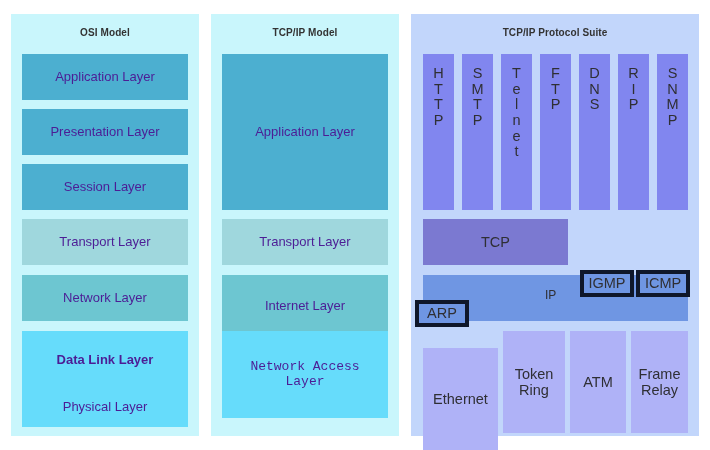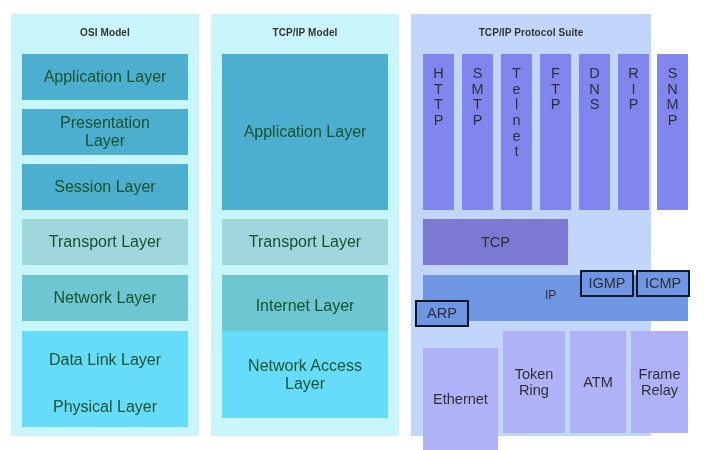--- a/index.html
+++ b/index.html
@@ -22,21 +22,21 @@
   }
 
   .panel {
     position: absolute;
     top: 14px;
     height: 422px;
     box-sizing: border-box;
   }
   .panel-osi   { left: 11px;  width: 188px; background: #c9f6fc; }
   .panel-tcpip { left: 211px; width: 188px; background: #c9f6fc; }
-  .panel-suite { left: 411px; width: 240px; background: #c2d6fb; padding-left: 44px; }
+  .panel-suite { left: 411px; width: 288px; background: #c2d6fb; padding-left: 44px; }
 
   .panel-title {
     position: absolute;
     left: 0;
     right: 0;
     top: 8px;
     height: 22px;
     line-height: 22px;
     text-align: center;
     font-size: 10px;
@@ -46,22 +46,22 @@
   }
 
   
   .layer {
     position: absolute;
     box-sizing: border-box;
     display: flex;
     align-items: center;
     justify-content: center;
     text-align: center;
-    font-size: 16px;
-    color: #14532d;
+    font-size: 13px;
+    color: #4c1d95;
     line-height: 1.12;
     padding: 0 20px;
   }
 
   
   .col-block { left: 11px; width: 166px; }
 
   
   .proto-col {
     position: absolute;
@@ -85,21 +85,21 @@
     align-items: center;
     justify-content: center;
     font-size: 14.5px;
     color: #2f2f34;
     text-align: center;
     line-height: 1.12;
   }
 
   .transport-block { background: #7b79d1; }
   .ip-block  { background: #6f96e3; }
-  .sub-box   { background: #6f96e3; border: 2px solid #0f172a; }
+  .sub-box   { background: #6f96e3; border: 4px solid #0f172a; }
   .link-box  { background: #afb2f7; }
 
   .ip-label {
     position: absolute;
     font-size: 12px;
     color: #2f2f34;
   }
 </style>
 </head>
 <body>
@@ -107,31 +107,31 @@
 <div id="diagram">
 
   <div class="panel panel-osi">
     <div class="panel-title">OSI Model</div>
 
     <div class="layer col-block" style="top:40px;height:46px;background:#4cafd0;">Application Layer</div>
     <div class="layer col-block" style="top:95px;height:46px;background:#4cafd0;">Presentation Layer</div>
     <div class="layer col-block" style="top:150px;height:46px;background:#4cafd0;">Session Layer</div>
     <div class="layer col-block" style="top:205px;height:46px;background:#9fd7dd;">Transport Layer</div>
     <div class="layer col-block" style="top:261px;height:46px;background:#6dc6d1;">Network Layer</div>
-    <div class="layer col-block" style="top:317px;height:58px;background:#66dcfb;">Data Link Layer</div>
+    <div class="layer col-block" style="top:317px;height:58px;background:#66dcfb;font-weight:bold;">Data Link Layer</div>
     <div class="layer col-block" style="top:373px;height:40px;background:#66dcfb;">Physical Layer</div>
   </div>
 
   <div class="panel panel-tcpip">
     <div class="panel-title">TCP/IP Model</div>
 
     <div class="layer col-block" style="top:40px;height:156px;background:#4cafd0;">Application Layer</div>
     <div class="layer col-block" style="top:205px;height:46px;background:#9fd7dd;">Transport Layer</div>
     <div class="layer col-block" style="top:261px;height:62px;background:#6dc6d1;">Internet Layer</div>
-    <div class="layer col-block" style="top:317px;height:87px;background:#66dcfb;">Network Access Layer</div>
+    <div class="layer col-block" style="top:317px;height:87px;background:#66dcfb;font-family:Liberation Mono, monospace;">Network Access Layer</div>
   </div>
 
   <div class="panel panel-suite">
     <div class="panel-title">TCP/IP Protocol Suite</div>
 
     <div class="proto-col" style="left: 12px; top: 40px; width: 31px; height: 156px; background: rgb(129, 134, 239);">
         <span class="ch">H</span>
         <span class="ch">T</span>
         <span class="ch">T</span>
         <span class="ch">P</span>

